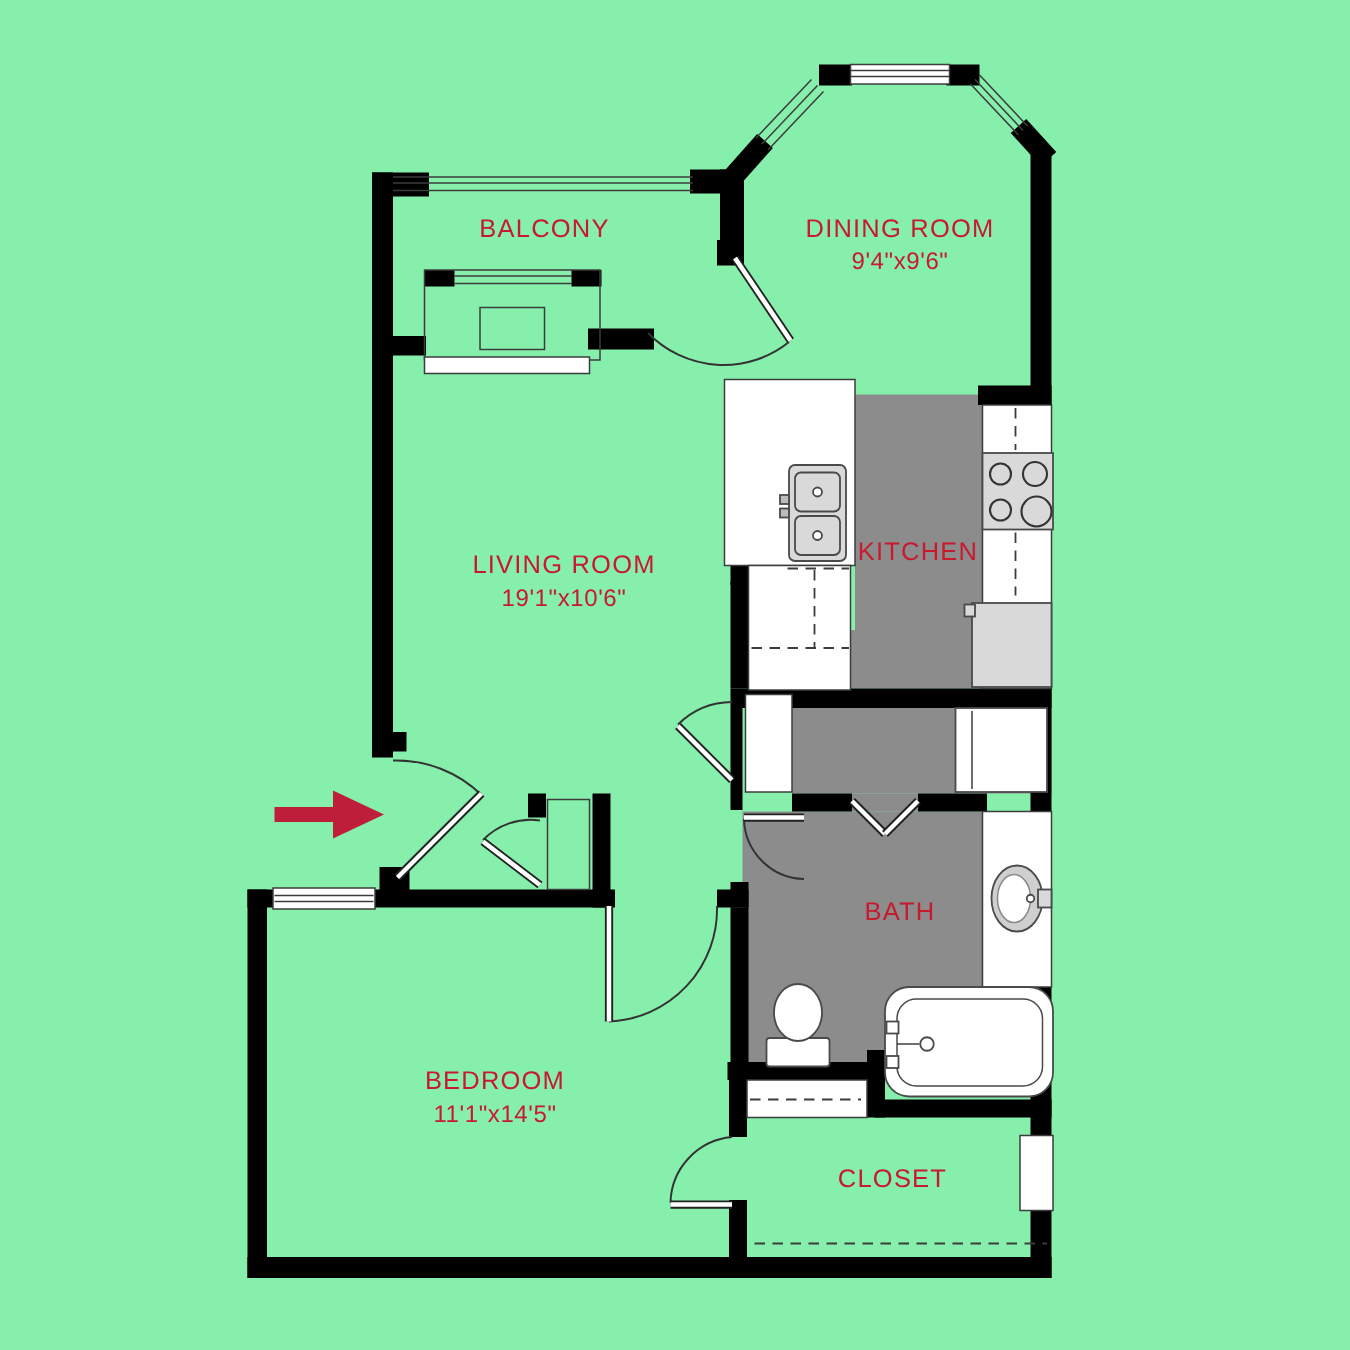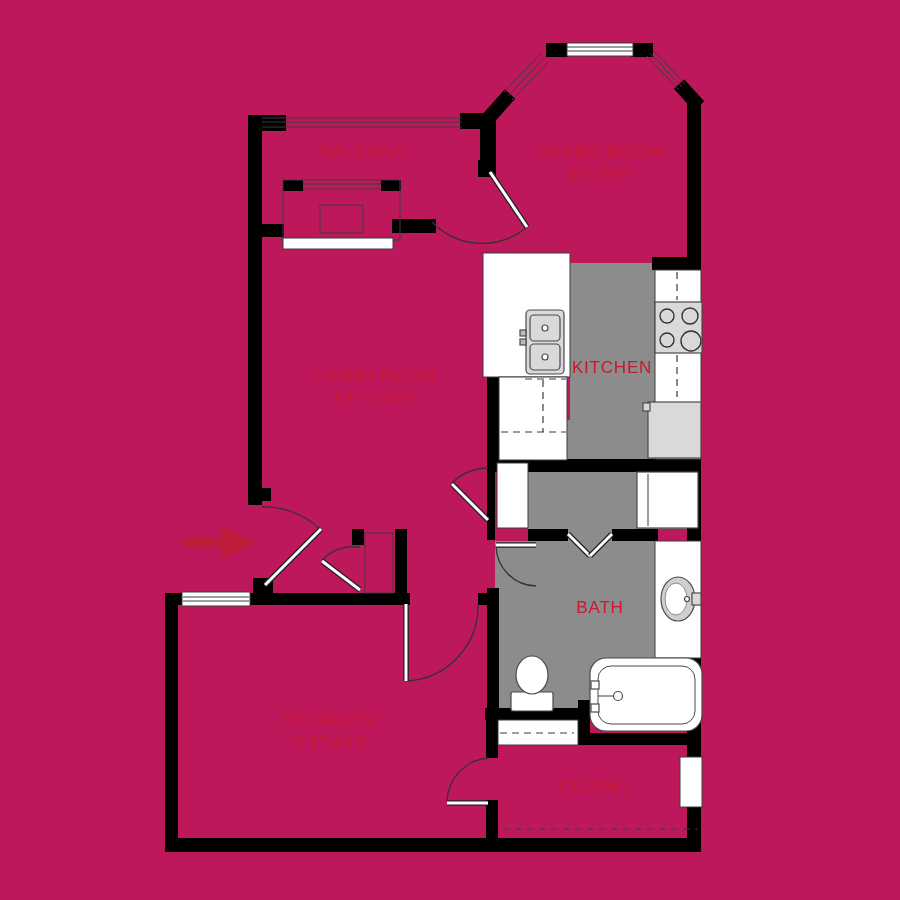--- a/index.html
+++ b/index.html
@@ -1,16 +1,16 @@
 <!DOCTYPE html>
 <html><head>
 <meta charset="utf-8">
 <style>
   html,body{margin:0;padding:0;background:#fff;}
-  #stage{position:relative;width:900px;height:900px;background:#be185d;overflow:hidden;}
+  #stage{position:relative;width:900px;height:900px;background:#86efac;overflow:hidden;}
   svg{position:absolute;left:0;top:0;}
   text{font-family:"Liberation Sans", sans-serif;}
   .room-label{font-size:17px;letter-spacing:.8px;}
   .room-dims{font-size:16px;letter-spacing:.4px;}
   .wall{fill:#000;}
   .thin{stroke:#3c3c3c;stroke-width:1;fill:none;}
   .thinw{stroke:#3c3c3c;stroke-width:1;fill:#fff;}
   .dash{stroke:#3c3c3c;stroke-width:1.2;fill:none;stroke-dasharray:7 5;}
   .arc{stroke:#333;stroke-width:1.3;fill:none;}
   .leaf-b{stroke:#222;stroke-width:5.5;fill:none;stroke-linecap:butt;}

